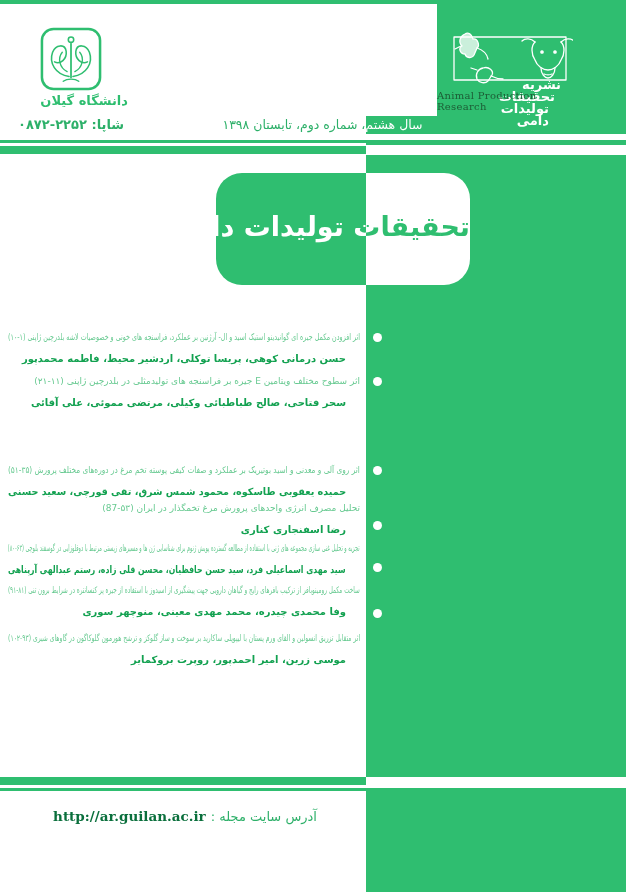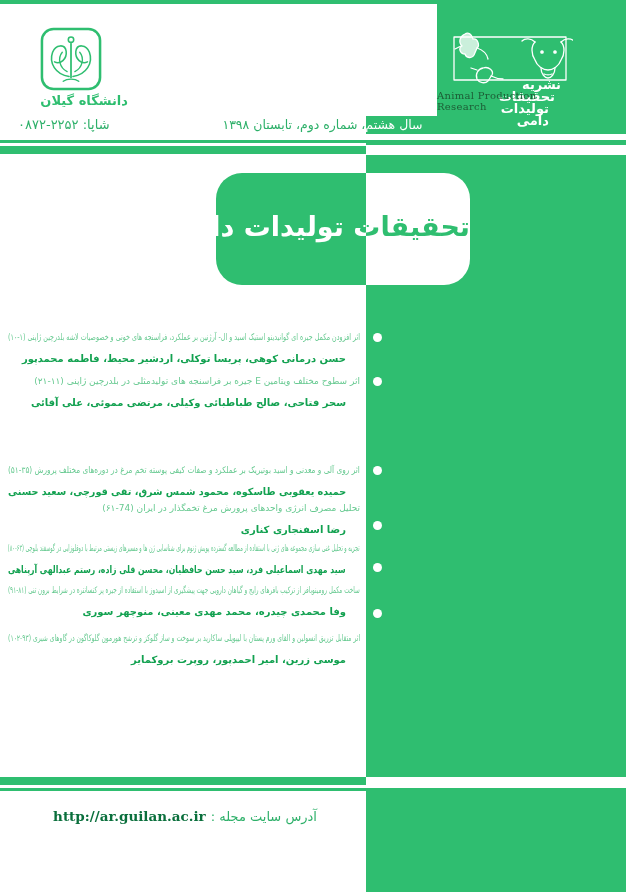--- a/index.html
+++ b/index.html
@@ -28,21 +28,21 @@
   
   .j-logo{left:447px;top:30px;width:126px;height:58px;}
   .j-word{position:absolute;color:#ffffff;font-size:13px;font-weight:bold;direction:rtl;white-space:nowrap;margin-top:40px;}
   .j-w1{right:12px;top:7px;}
   .j-w2{right:18px;top:19px;}
   .j-w3{right:24px;top:31px;}
   .j-w4{right:24px;top:43px;}
   .apr{left:437px;top:90px;width:146px;text-align:left;color:var(--apr-green);
     font-family:"DejaVu Serif", serif;font-size:10px;letter-spacing:.3px;}
   
-  .issn{left:18px;top:117px;width:130px;color:var(--label-green);font-weight:normal;
+  .issn{left:18px;top:117px;width:130px;color:var(--label-green);font-weight:bold;
     font-size:13px;direction:rtl;text-align:left;white-space:nowrap;}
   .issue-wrap{left:205px;top:117px;width:235px;height:18px;}
   .issue-clip{position:absolute;top:0;height:18px;overflow:hidden;}
   .issue-clip.cl{left:0;width:161px;}
   .issue-clip.cr{left:161px;width:74px;}
   .issue-text{position:absolute;top:0;width:235px;text-align:center;font-size:12.5px;
     direction:rtl;white-space:nowrap;}
   .cl .issue-text{left:0;color:var(--label-green);}
   .cr .issue-text{left:-161px;color:#ffffff;}
   
@@ -166,21 +166,21 @@
     <div class="a-title"><span class="fit">اثر سطوح مختلف ویتامین E جیره بر فراسنجه های تولیدمثلی در بلدرچین ژاپنی (۱۱-۲۱)</span></div>
     <div class="a-authors"><span class="fit">سحر فتاحی، صالح طباطبائی وکیلی، مرتضی مموئی، علی آقائی</span></div>
     <span class="dot"></span>
   </div>
   <div class="entry" style="top:465px">
     <div class="a-title"><span class="fit" style="transform: scaleX(0.818605); transform-origin: 100% 50%;">اثر روی آلی و معدنی و اسید بوتیریک بر عملکرد و صفات کیفی پوسته تخم مرغ در دوره‌های مختلف پرورش (۳۵-۵۱)</span></div>
     <div class="a-authors"><span class="fit" style="transform: scaleX(0.962963); transform-origin: 100% 50%;">حمیده یعقوبی طاسکوه، محمود شمس شرق، تقی قورچی، سعید حسنی</span></div>
     <span class="dot"></span>
   </div>
   <div class="entry" style="top:503px">
-    <div class="a-title"><span class="fit">تحلیل مصرف انرژی واحدهای پرورش مرغ تخمگذار در ایران (74-۶۱)</span></div>
+    <div class="a-title"><span class="fit">تحلیل مصرف انرژی واحدهای پرورش مرغ تخمگذار در ایران (۵۳-87)</span></div>
     <div class="a-authors"><span class="fit">رضا اسفنجاری کناری</span></div>
     <span class="dot" style="top:18px"></span>
   </div>
   <div class="entry" style="top:543px">
     <div class="a-title"><span class="fit" style="transform: scaleX(0.544892); transform-origin: 100% 50%;">تجزیه و تحلیل غنی سازی مجموعه های ژنی با استفاده از مطالعه گسترده پویش ژنوم برای شناسایی ژن ها و مسیرهای زیستی مرتبط با دوقلوزایی در گوسفند بلوچی (۶۳-۸۰)</span></div>
     <div class="a-authors"><span class="fit" style="transform: scaleX(0.773455); transform-origin: 100% 50%;">سید مهدی اسماعیلی فرد، سید حسن حافظیان، محسن قلی زاده، رستم عبدالهی آرپناهی</span></div>
     <span class="dot" style="top:20px"></span>
   </div>
   <div class="entry" style="top:585px">
     <div class="a-title"><span class="fit" style="transform: scaleX(0.628571); transform-origin: 100% 50%;">ساخت مکمل رومینوبافر از ترکیب بافرهای رایج و گیاهان دارویی جهت پیشگیری از اسیدوز با استفاده از جیره پر کنسانتره در شرایط برون تنی (۸۱-۹۱)</span></div>

